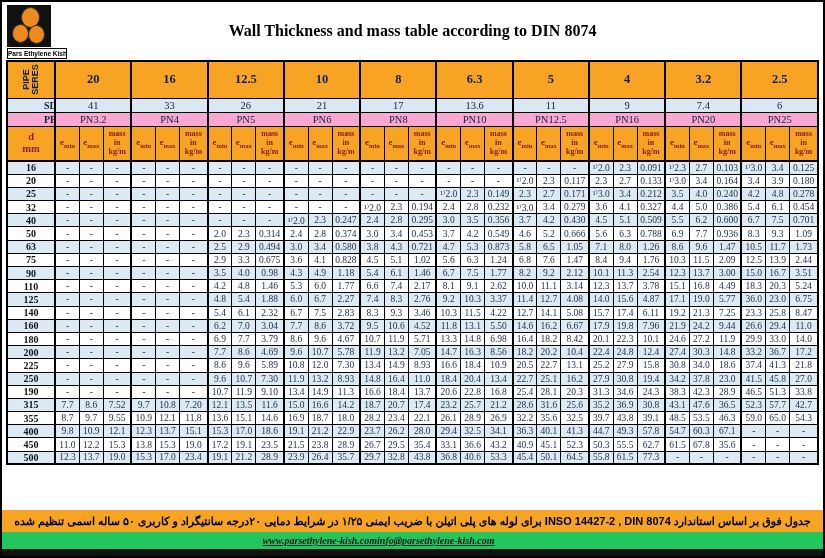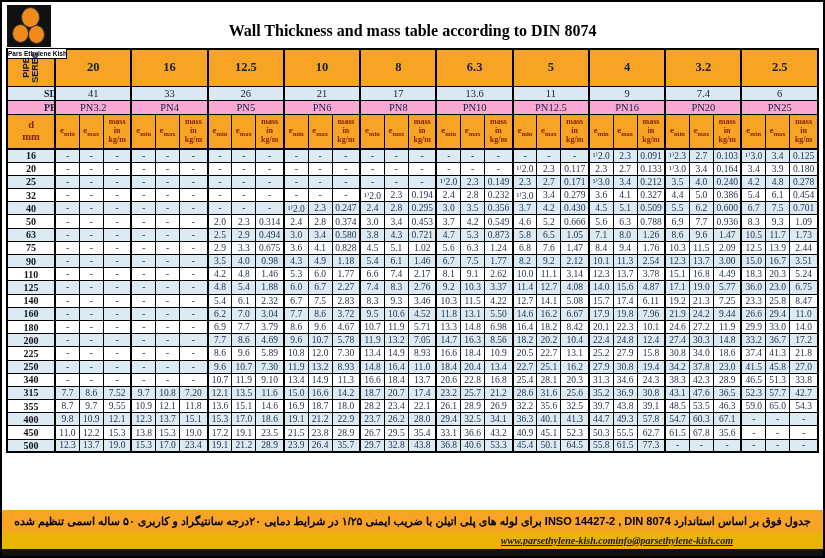--- a/index.html
+++ b/index.html
@@ -1,20 +1,20 @@
 <!DOCTYPE html>
 <html><head>
 <meta charset="utf-8">
 <style>
   html,body{margin:0;padding:0;background:#e8e8e8;}
   .page{width:825px;height:558px;box-sizing:border-box;border:2px solid #000;background:#fff;
         position:relative;overflow:hidden;font-family:"Liberation Serif","DejaVu Serif",serif;
         display:flex;flex-direction:column;}
   
-  .banner{height:46px;position:relative;background:#fff;flex:0 0 auto;}
+  .banner{height:58px;position:relative;background:#fff;flex:0 0 auto;}
   .logo{position:absolute;left:5px;top:3px;width:56px;}
   .logo-black{width:44px;height:42px;background:#111;position:relative;}
   .logo-circle{position:absolute;border-radius:50%;background:#f08a1d;border:1px solid #333;}
   .c1{width:17px;height:19px;left:14px;top:2px;}
   .c2{width:15px;height:17px;left:5px;top:19px;}
   .c3{width:15px;height:17px;left:21px;top:20px;}
   .logo-text{margin-top:1px;background:#fff;border:1px solid #000;font-family:"Liberation Sans",sans-serif;
              font-size:6.5px;font-weight:bold;text-align:center;padding:1px 0;white-space:nowrap;width:58px;}
   .title{position:absolute;left:0;right:0;top:20px;text-align:center;font-size:16px;font-weight:bold;color:#000;}
   
@@ -45,22 +45,22 @@
   tbody td{font-size:9.5px;color:#1b2b4b;}
   tbody tr.odd td{background:#dceaf3;}
   tbody tr.even td{background:#fff;}
   td.dc{font-weight:bold;color:#10131c;font-size:10px;border-right:2px solid #000;}
   
   .fn1{flex:0 0 auto;background:#f7a424;border-bottom:1px solid #000;color:#5a1d05;
        font-size:9px;line-height:13px;height:13px;text-align:right;padding:0 10px;direction:rtl;
        font-family:"Liberation Sans",sans-serif;}
   .fn2{flex:0 0 auto;background:#f7a424;color:#000;font-weight:bold;font-size:11px;line-height:22px;height:22px;
        text-align:center;direction:rtl;font-family:"Liberation Sans",sans-serif;}
-  .links{flex:0 0 auto;background:#eab308;height:17px;display:flex;align-items:center;
-         justify-content:flex-end;padding:0 90px 0 22px;}
+  .links{flex:0 0 auto;background:#22c55e;height:17px;display:flex;align-items:center;
+         justify-content:center;padding:0 90px 0 22px;}
   .links a{font-style:italic;font-weight:bold;font-size:10px;color:#1a1a1a;text-decoration:underline;}
   .bottombar{flex:0 0 auto;height:7px;background:#111;}
 </style>
 </head>
 <body>
 
 <div class="page">
 
   <div class="banner">
     <div class="logo">
@@ -787,21 +787,21 @@
             <td>30.8</td>
             <td>19.4</td>
             <td class="gl">34.2</td>
             <td>37.8</td>
             <td>23.0</td>
             <td class="gl">41.5</td>
             <td>45.8</td>
             <td>27.0</td>
           </tr>
           <tr class="even">
-            <td class="dc">340</td>
+            <td class="dc">190</td>
             <td class="gl">-</td>
             <td>-</td>
             <td>-</td>
             <td class="gl">-</td>
             <td>-</td>
             <td>-</td>
             <td class="gl">10.7</td>
             <td>11.9</td>
             <td>9.10</td>
             <td class="gl">13.4</td>

